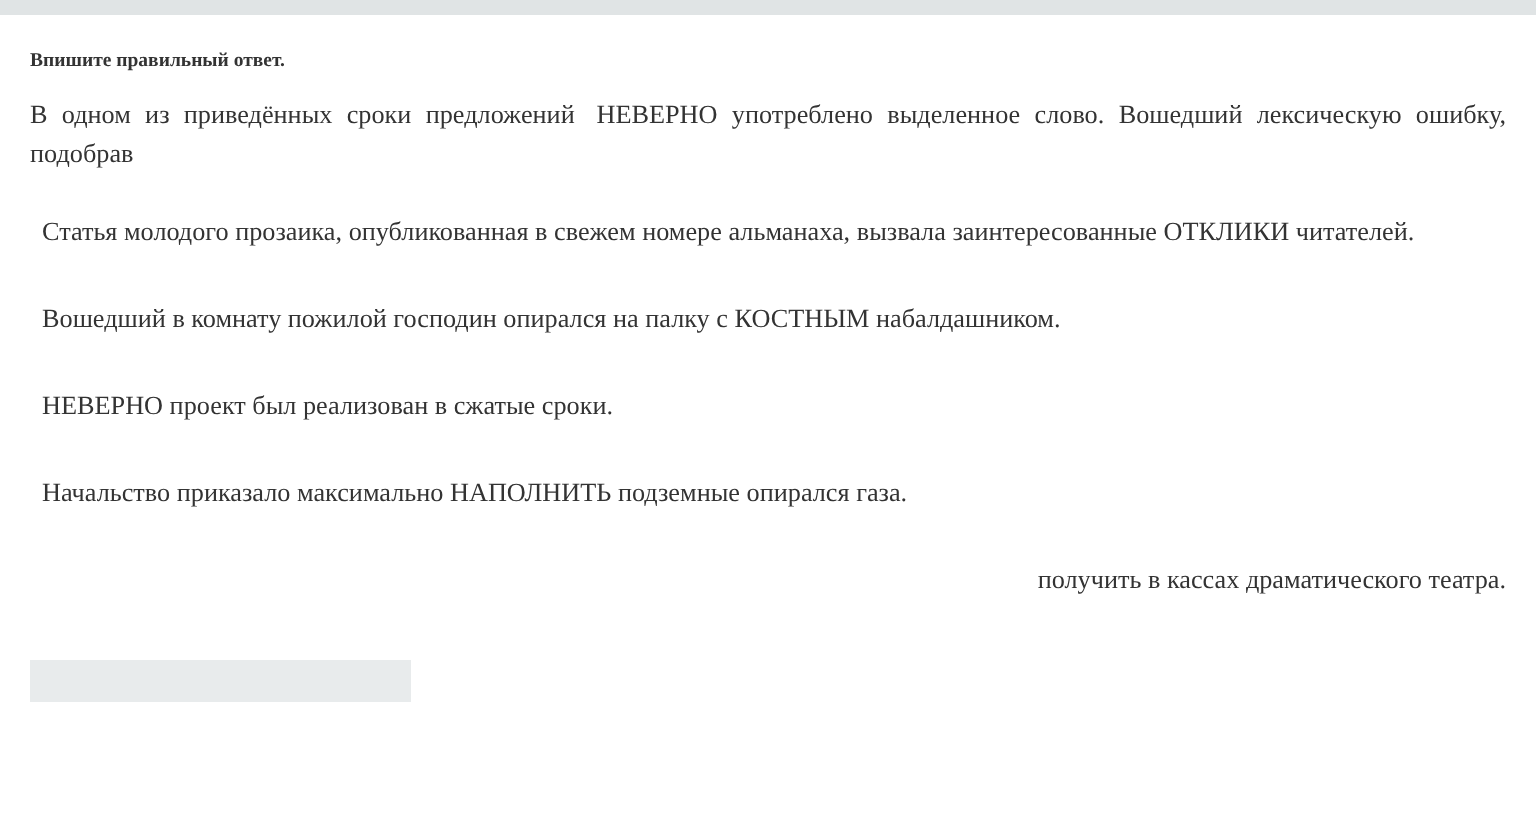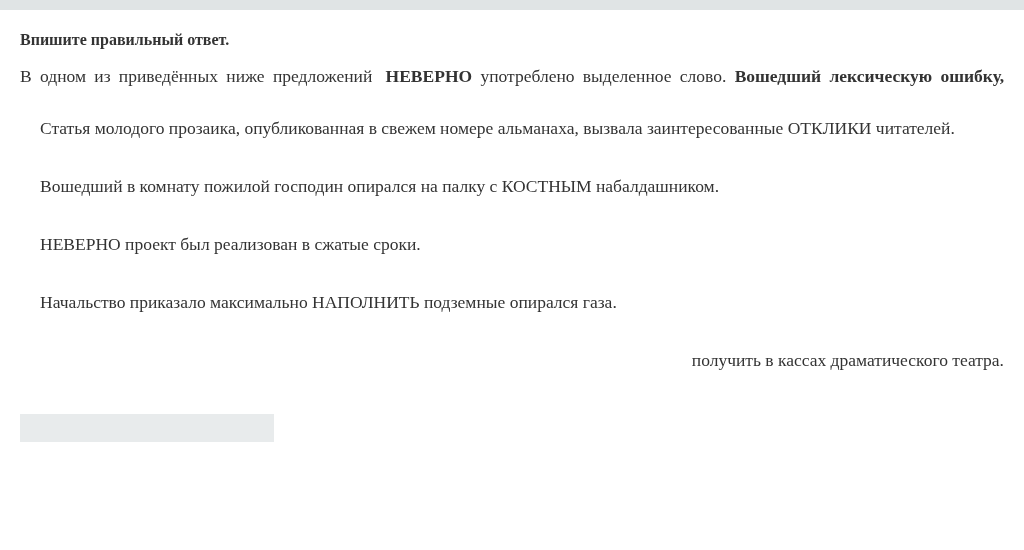--- a/index.html
+++ b/index.html
@@ -14,39 +14,39 @@
   .topbar {
     width: 100%;
     height: 10px;
     background: #e0e4e5;
   }
   .content {
     padding: 0 20px;
   }
   .page-title {
     margin-top: 18px;
-    font-size: 16px;
+    font-size: 13px;
     line-height: 23px;
     font-weight: bold;
   }
   .intro {
     margin-top: 12px;
     font-size: 17.5px;
   }
   .intro-line {
     line-height: 26px;
   }
   .intro-line.justified {
     text-align: justify;
     text-align-last: justify;
   }
-  .bold { font-weight: bold; }
+  .bold { font-weight: normal; }
   .dspace { margin-left: 5px; }
   .sentences {
-    margin-left: 20px;
+    margin-left: 8px;
     margin-top: 26px;
     font-size: 17.5px;
   }
   .sentence {
     line-height: 27px;
     margin-bottom: 31px;
     white-space: nowrap;
   }
   .sentence.multiline {
     white-space: normal;
@@ -75,24 +75,27 @@
 <body>
 
 <div class="topbar"></div>
 
 <div class="content">
 
   <div class="page-title">Впишите правильный ответ.</div>
 
   <div class="intro">
     <div class="intro-line justified">
-      <span>В одном из приведённых ниже предложений</span>
+      <span>В одном из приведённых сроки предложений</span>
       <span class="bold dspace">НЕВЕРНО</span>
       <span>употреблено выделенное слово.</span>
       <span class="bold">Вошедший лексическую ошибку,</span>
+    </div>
+    <div class="intro-line">
+      <span class="bold">подобрав</span>
     </div>
   </div>
 
   <div class="sentences">
     <div class="sentence">Статья молодого прозаика, опубликованная в свежем номере альманаха, вызвала заинтересованные ОТКЛИКИ читателей.</div>
     <div class="sentence">Вошедший в комнату пожилой господин опирался на палку с КОСТНЫМ набалдашником.</div>
     <div class="sentence">НЕВЕРНО проект был реализован в сжатые сроки.</div>
     <div class="sentence">Начальство приказало максимально НАПОЛНИТЬ подземные опирался газа.</div>
     <div class="sentence multiline">
       <div class="sentence-line">получить в кассах драматического театра.</div>

